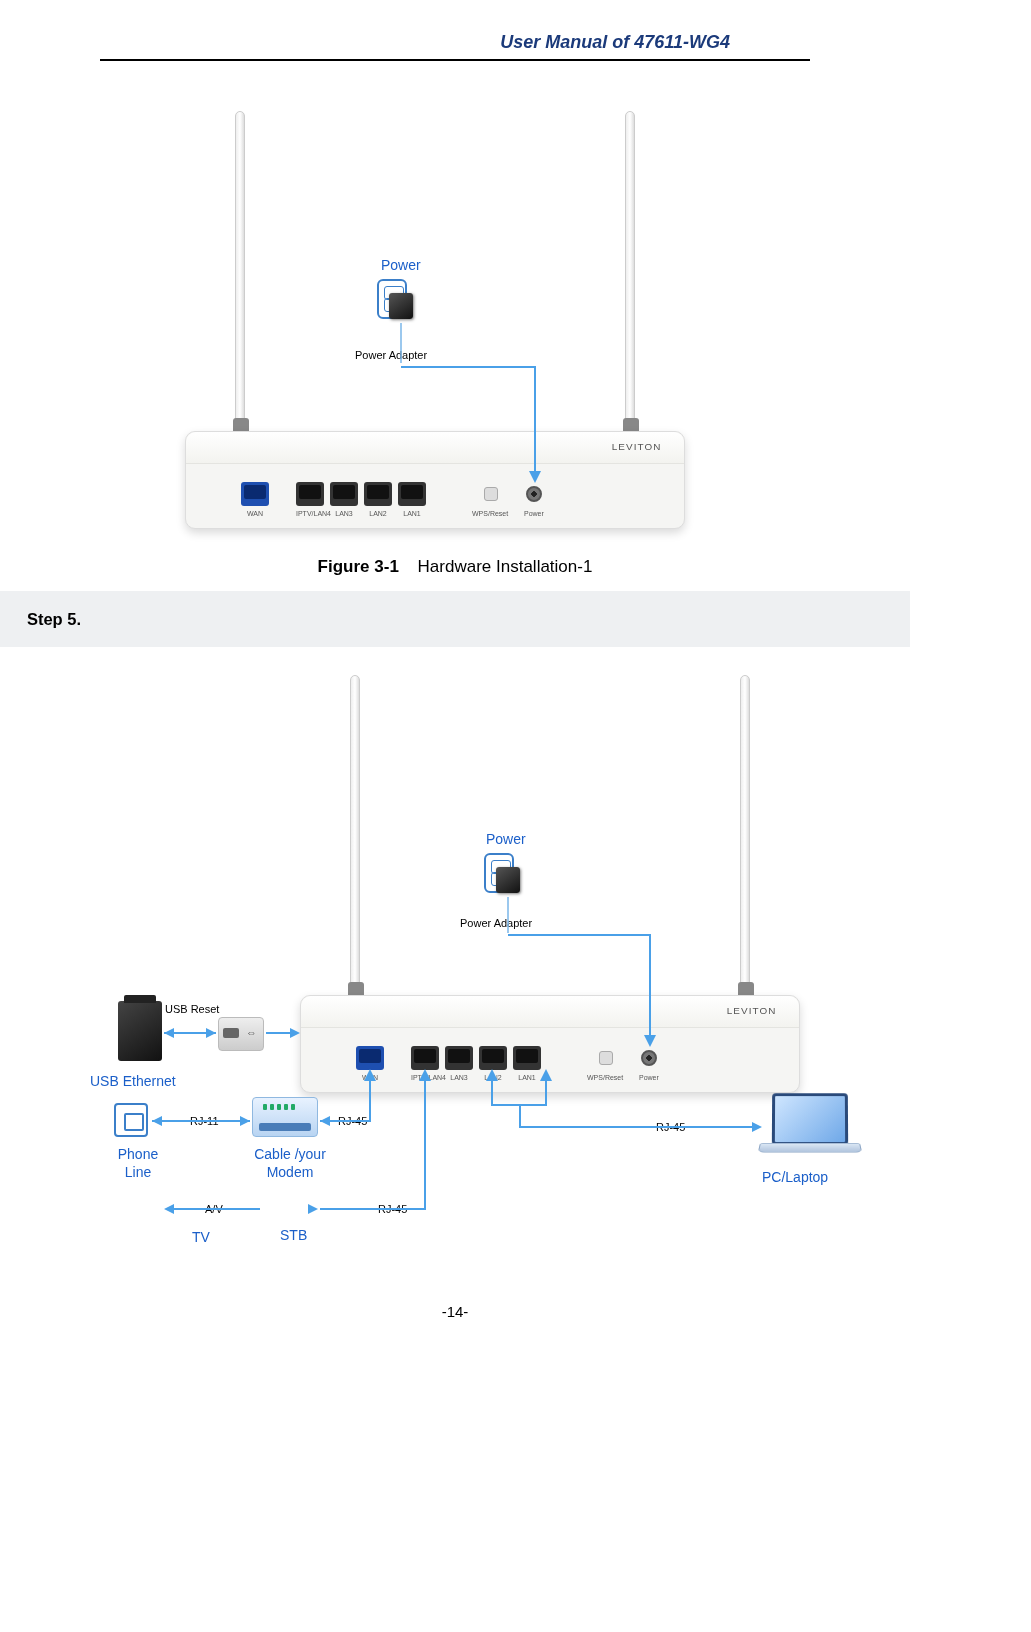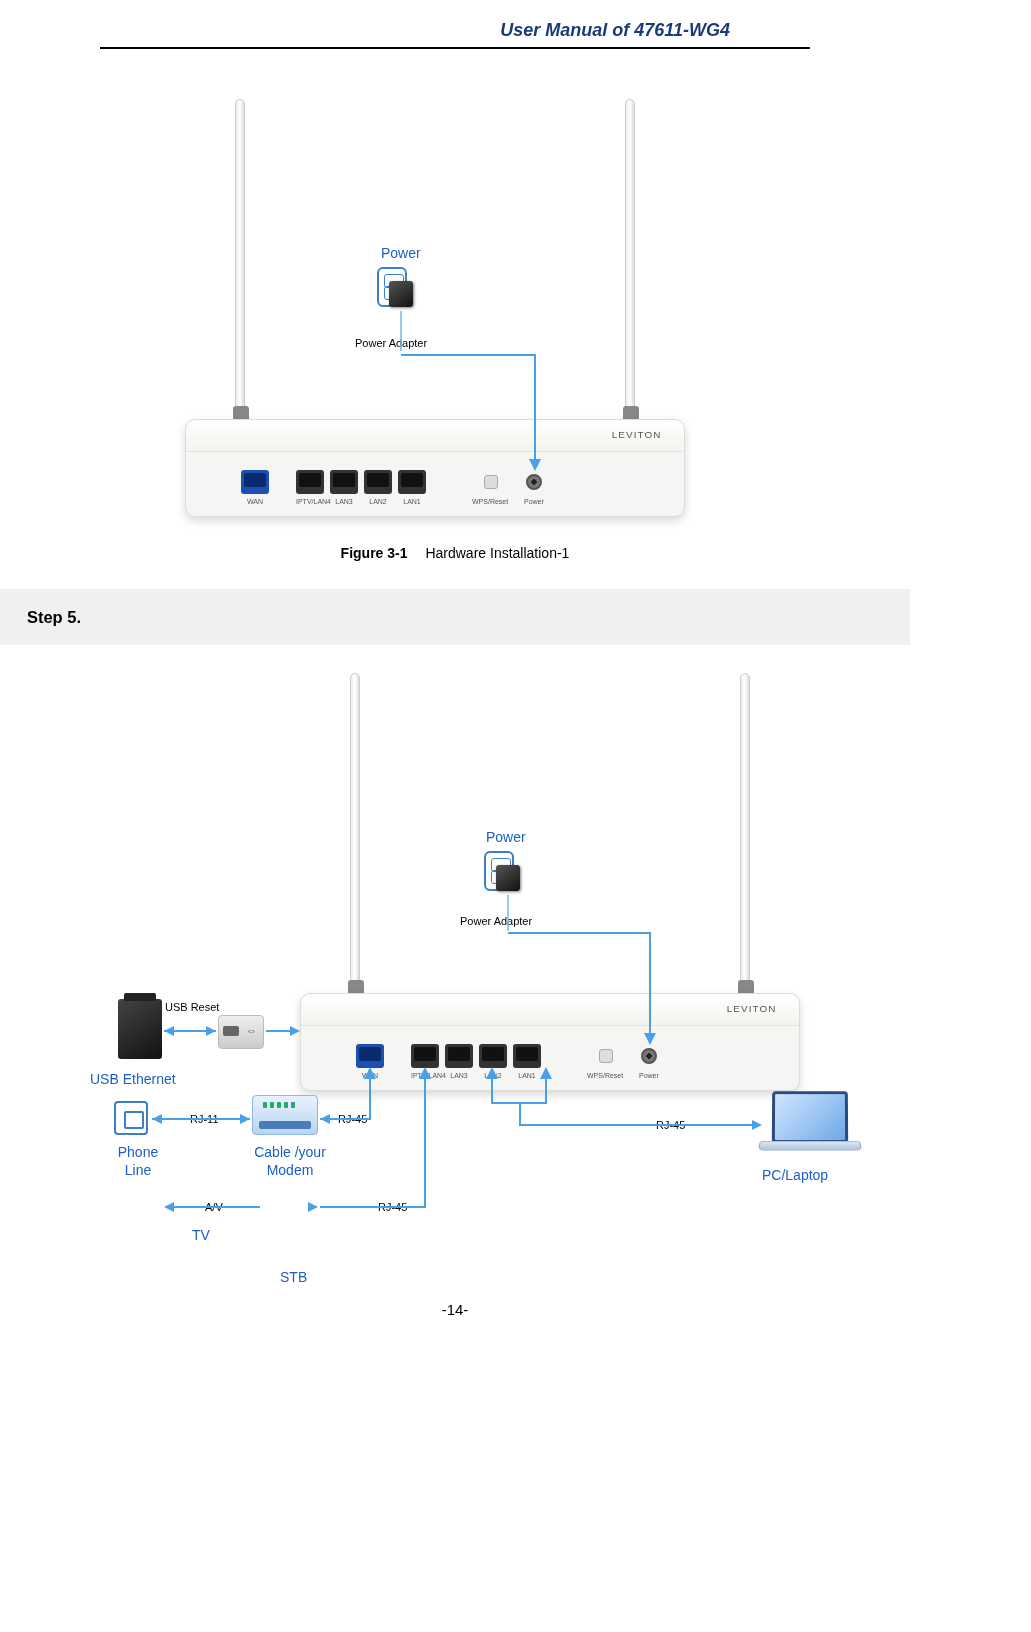--- a/index.html
+++ b/index.html
@@ -4,21 +4,21 @@
 <style>
   * { box-sizing: border-box; margin: 0; padding: 0; }
   body {
     font-family: Arial, Helvetica, sans-serif;
     background: #fff;
     width: 1031px;
     color: #000;
   }
   .page {
     width: 910px;
-    padding: 20px 60px 30px 60px;
+    padding: 32px 60px 30px 60px;
     position: relative;
   }
   .header {
     text-align: right;
     font-weight: bold;
     font-style: italic;
     color: #1b3a7a;
     font-size: 18px;
     padding-right: 120px;
     padding-bottom: 6px;
@@ -155,29 +155,29 @@
   .outlet::after{ bottom:5px; }
   .adapter-brick{
     position:absolute;
     width:24px;height:26px;
     background:linear-gradient(145deg,#555,#111);
     border-radius:3px;
     box-shadow:1px 1px 3px rgba(0,0,0,0.5);
   }
 
   .caption {
-    font-size:14px;
+    font-size:17px;
     margin-top:6px;
   }
   .caption b { font-weight:bold; margin-right:14px; }
 
   .step-box {
     background:#eef0f2;
     padding:14px 22px 14px 0;
-    margin: 28px -60px 8px -60px;
+    margin: 14px -60px 8px -60px;
     font-size:16.5px;
     line-height:1.7;
     display:flex;
   }
   .step-num {
     font-weight:bold;
     width:95px;
     flex:none;
     text-align:right;
     padding-right:14px;
@@ -404,21 +404,21 @@
       <div class="laptop" style="left:700px;top:438px;">
         <div class="laptop-screen"></div>
         <div class="laptop-base"></div>
       </div>
       <div class="blue-lbl" style="left:702px;top:514px;">PC/Laptop</div>
       <div class="small-lbl" style="left:596px;top:466px;">RJ-45</div>
 
       <div class="small-lbl" style="left:145px;top:548px;">A/V</div>
       <div class="small-lbl" style="left:318px;top:548px;">RJ-45</div>
       <div class="blue-lbl" style="left:84px;top:574px;margin-left:48px;">TV</div>
-      <div class="blue-lbl" style="left:220px;top:572px;margin-top:44px;">STB</div>
+      <div class="blue-lbl" style="left:220px;top:572px;">STB</div>
 
       <svg class="wire" width="900" height="620">
 
         <line class="thin-line" x1="448" y1="242" x2="448" y2="278"></line>
         <path class="arrow" d="M 448 280 L 590 280 L 590 386"></path>
         <polygon class="arrow-head" points="590,392 584,380 596,380"></polygon>
 
         <path class="arrow" d="M 104 378 L 156 378"></path>
         <polygon class="arrow-head" points="104,378 114,373 114,383"></polygon>
         <polygon class="arrow-head" points="156,378 146,373 146,383"></polygon>

